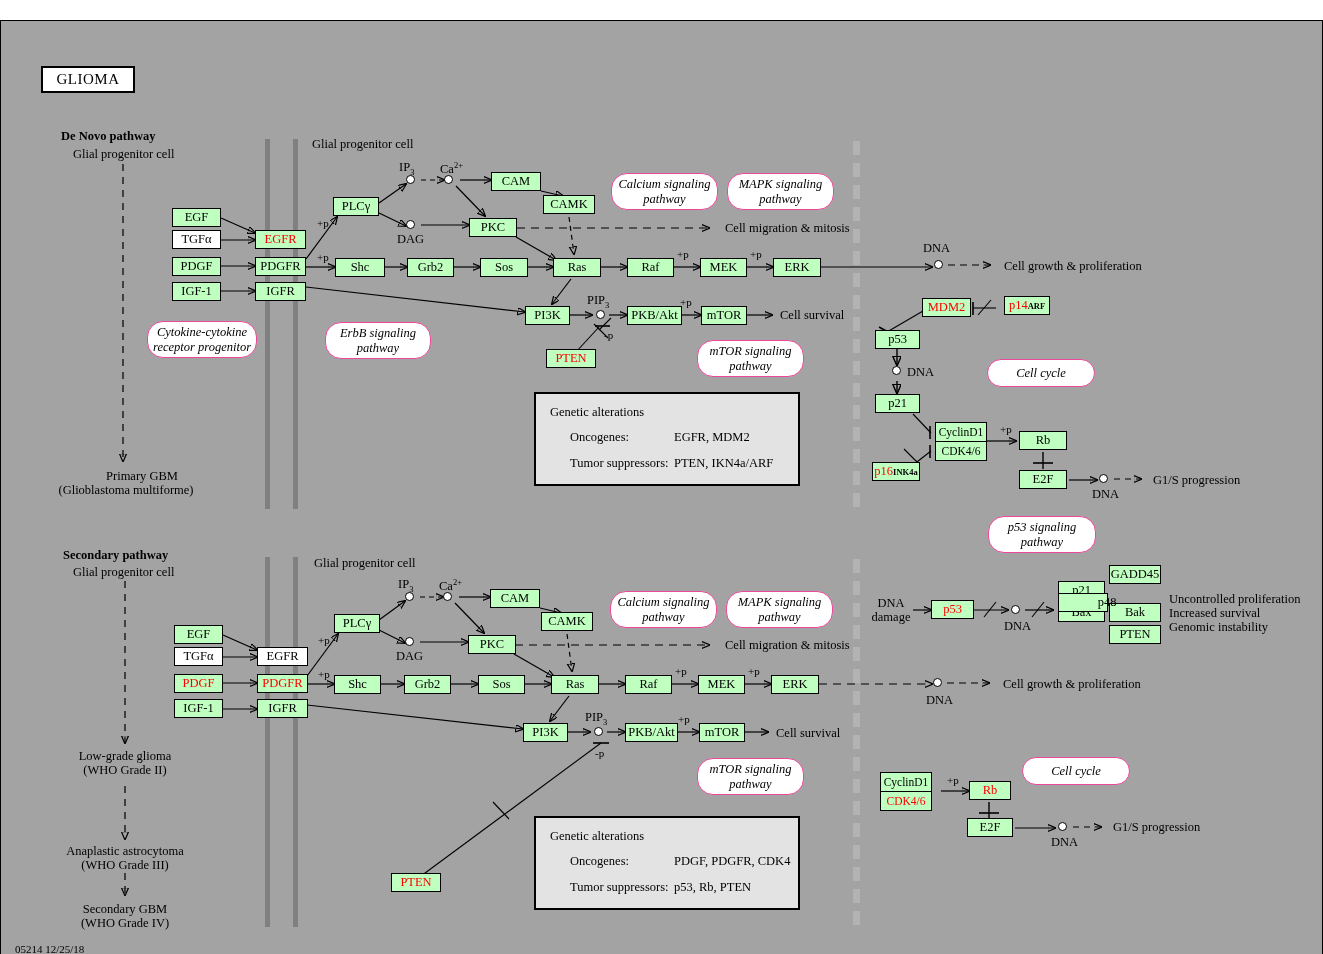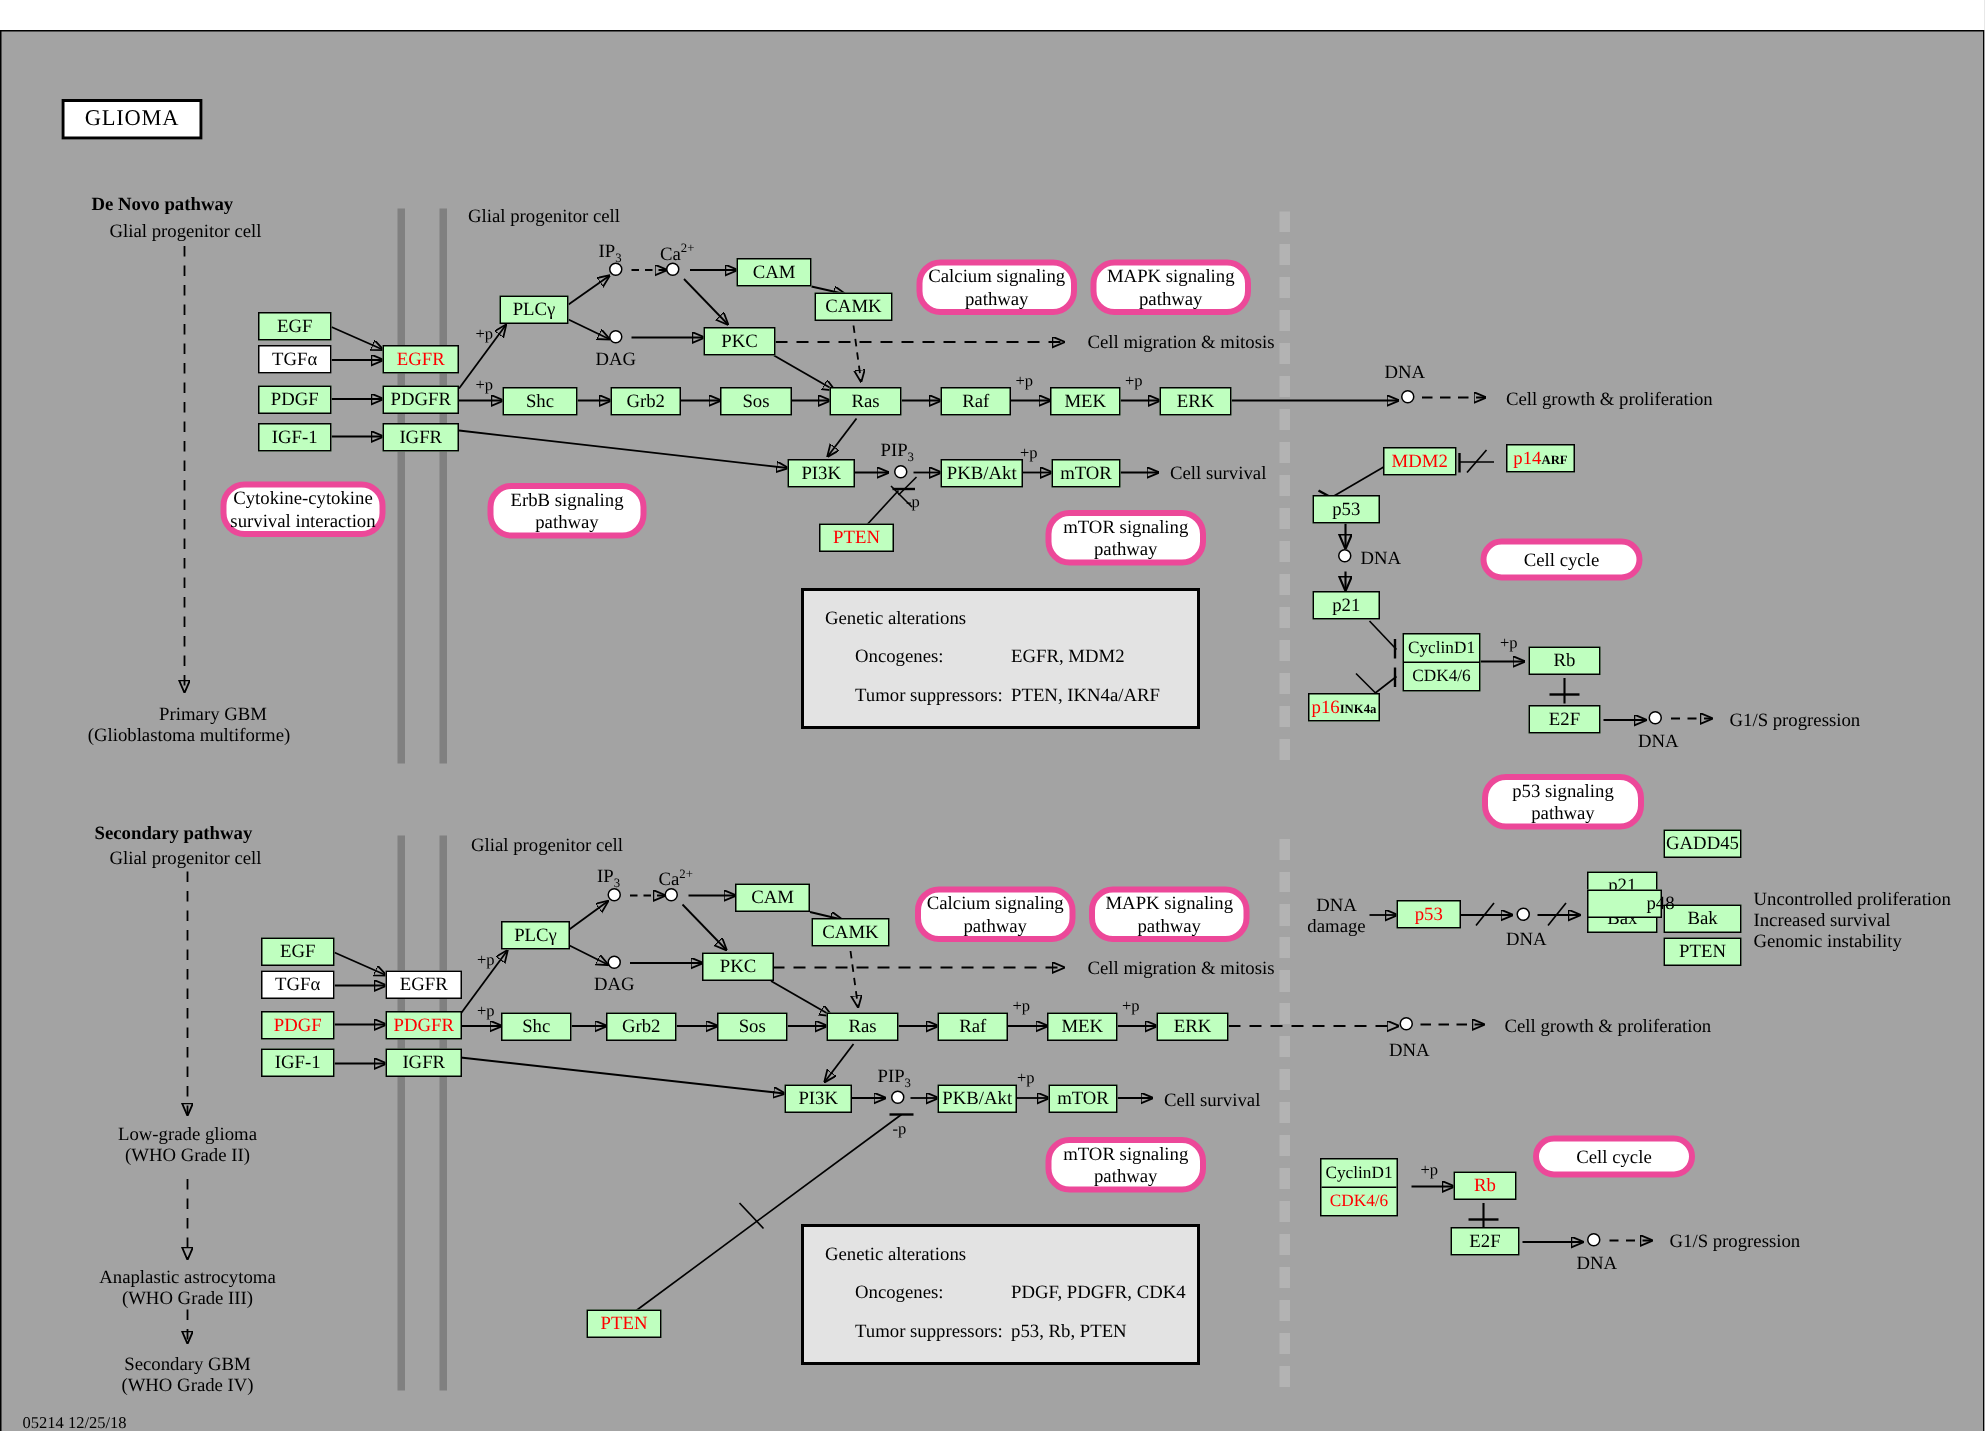--- a/index.html
+++ b/index.html
@@ -22,22 +22,22 @@
   .node sup{font-size:8.5px;font-weight:bold;vertical-align:super;line-height:0;}
   .node .blk{color:#000;}
 
   
   .complex{border:1px solid #000;background:#bfffbf;width:52px;}
   .complex div{height:18px;display:flex;align-items:center;justify-content:center;font-size:11.5px;white-space:nowrap;}
   .complex div:first-child{border-bottom:1px solid #000;}
   .complex .red{color:#ff0000;}
 
   
-  .maplink{border:4px solid #ec4899;border-radius:16px;background:#fff;display:flex;flex-direction:column;
-           align-items:center;justify-content:center;font-size:12.5px;line-height:1.15;text-align:center;}
+  .maplink{border:1px solid #ec4899;border-radius:16px;background:#fff;display:flex;flex-direction:column;
+           align-items:center;justify-content:center;font-size:12.5px;line-height:1.15;text-align:center;font-style:italic;}
 
   
   .lbl{font-size:12.5px;line-height:1.2;white-space:nowrap;}
   .lbl.small{font-size:11px;}
   .lbl.bold{font-weight:bold;}
   .lbl.center{text-align:center;}
   .sup2{font-size:8.5px;vertical-align:super;}
   .sub2{font-size:8.5px;vertical-align:sub;}
 
   
@@ -291,21 +291,21 @@
   <div class="abs maplink" style="left:726px;top:152px;width:107px;height:37px;">
     <span>MAPK signaling</span>
       <span>pathway</span>
   </div>
   <div class="abs maplink" style="left:696px;top:319px;width:107px;height:37px;">
     <span>mTOR signaling</span>
       <span>pathway</span>
   </div>
   <div class="abs maplink" style="left:146px;top:300px;width:110px;height:37px;">
     <span>Cytokine-cytokine</span>
-      <span>survival interaction</span>
+      <span>receptor progenitor</span>
   </div>
   <div class="abs maplink" style="left:324px;top:301px;width:106px;height:37px;">
     <span>ErbB signaling</span>
       <span>pathway</span>
   </div>
   <div class="abs maplink" style="left:986px;top:338px;width:108px;height:28px;">
     <span>Cell cycle</span>
   </div>
   <div class="abs maplink" style="left:987px;top:495px;width:108px;height:37px;">
     <span>p53 signaling</span>
@@ -417,21 +417,21 @@
   </div>
   <div class="abs maplink" style="left:1021px;top:736px;width:108px;height:28px;">
     <span>Cell cycle</span>
   </div>
 
   <div class="abs lbl center" style="left:866px;top:575px;width:48px;">DNA</div>
   <div class="abs lbl center" style="left:862px;top:589px;width:56px;">damage</div>
 
   <div class="abs node red" style="left:930px;top:579px;width:43px;">p53</div>
   <div class="abs node" style="left:1057px;top:560px;width:47px;">p21</div>
-  <div class="abs node" style="left:1108px;top:532px;width:52px;">GADD45</div>
+  <div class="abs node" style="left:1108px;top:544px;width:52px;">GADD45</div>
   <div class="abs node" style="left:1057px;top:582px;width:47px;">Bax</div>
   <div class="abs node" style="left:1108px;top:582px;width:52px;">Bak</div>
   <div class="abs node" style="left:1057px;top:572px;width:47px;padding-left:48px;">p48</div>
   <div class="abs node" style="left:1108px;top:604px;width:52px;">PTEN</div>
 
   <div class="abs complex" style="left:879px;top:751px;">
     <div>CyclinD1</div>
     <div class="red">CDK4/6</div>
   </div>
   <div class="abs node red" style="left:968px;top:760px;width:42px;">Rb</div>

